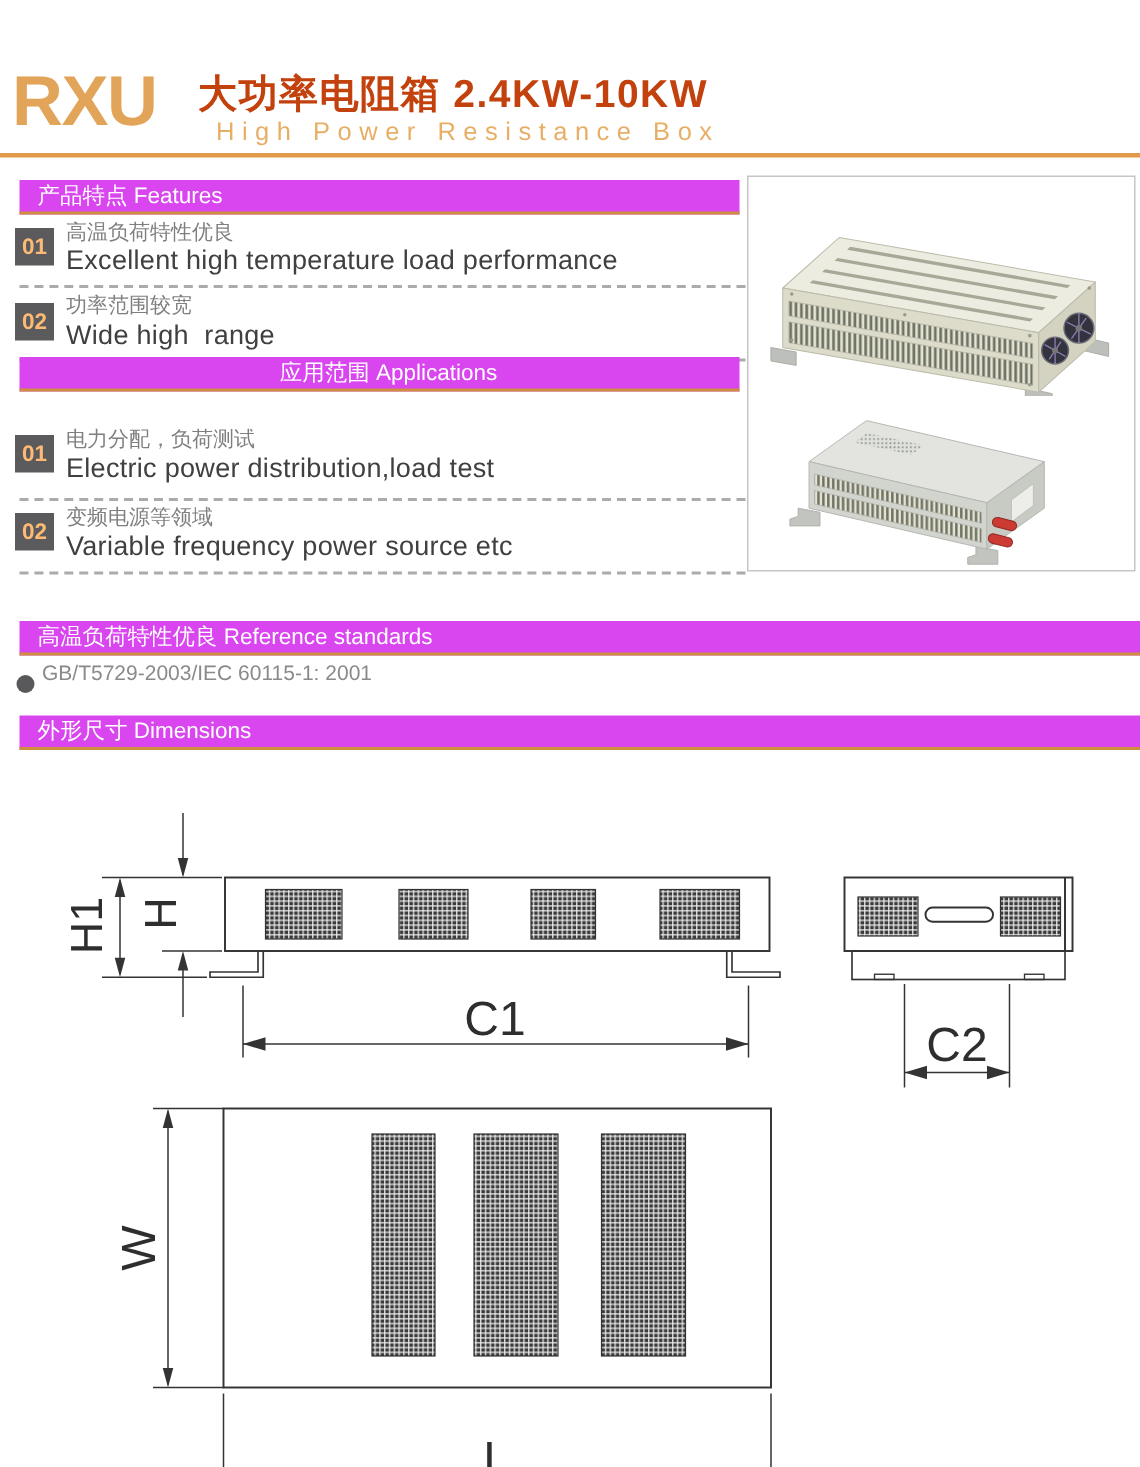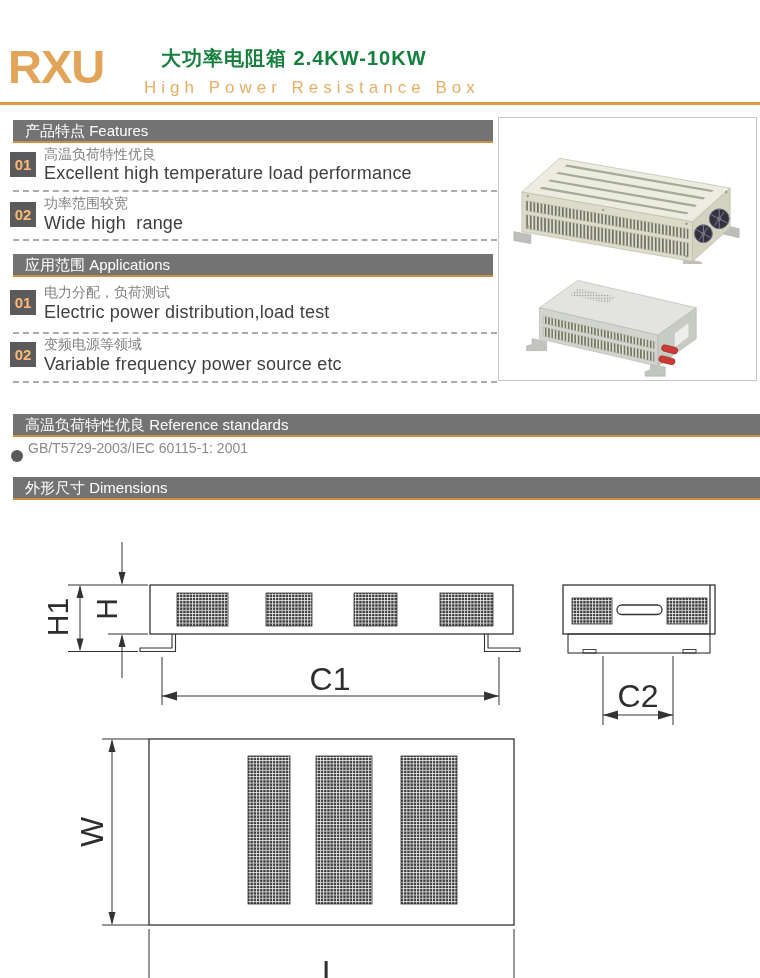--- a/index.html
+++ b/index.html
@@ -1,31 +1,31 @@
 <!DOCTYPE html>
 <html><head>
 <meta charset="utf-8">
 <style>
   html,body{margin:0;padding:0;background:#fff;}
   .page{position:relative;width:760px;height:978px;background:#fff;overflow:hidden;
         font-family:"Liberation Sans",sans-serif;margin-top:37px;}
   
   .logo{position:absolute;left:8px;top:2px;font-size:47px;font-weight:bold;
         color:#E2A458;letter-spacing:-1px;}
-  .title-cn{position:absolute;left:161px;top:8px;font-size:20px;font-weight:bold;
-        color:#15803d;letter-spacing:1px;white-space:nowrap;}
+  .title-cn{position:absolute;left:132px;top:8px;font-size:26px;font-weight:bold;
+        color:#c2410c;letter-spacing:1px;white-space:nowrap;}
   .title-en{position:absolute;left:144px;top:41px;font-size:17px;color:#E7AE66;
         letter-spacing:5px;white-space:nowrap;}
   .header-rule{position:absolute;left:0;top:65px;width:760px;height:3px;background:#E19A49;}
   
-  .banner{position:absolute;height:21px;line-height:21px;background:#737373;
+  .banner{position:absolute;height:21px;line-height:21px;background:#d946ef;
         border-bottom:2px solid #CE8F3F;color:#fff;font-size:15px;
         padding-left:12px;box-sizing:content-box;white-space:nowrap;}
   .banner.features{left:13px;top:83px;width:468px;}
-  .banner.applications{left:13px;top:217px;width:468px;}
+  .banner.applications{left:13px;top:201px;width:468px;text-align:center;}
   .banner.standards{left:13px;top:377px;width:735px;}
   .banner.dimensions{left:13px;top:440px;width:735px;}
   
   .num-badge{position:absolute;width:26px;height:25px;background:#5B5B5D;color:#fdba74;
         font-size:15px;font-weight:bold;text-align:center;line-height:25px;}
   .item-cn{position:absolute;font-size:14px;color:#7F7F7F;white-space:pre;}
   .item-en{position:absolute;font-size:18px;color:#404040;white-space:pre;letter-spacing:.2px;}
   .dash{position:absolute;left:13px;width:484px;height:0;border-top:2px dashed #ABABAB;}
   
   .std-bullet{position:absolute;left:11px;top:413px;width:12px;height:12px;

